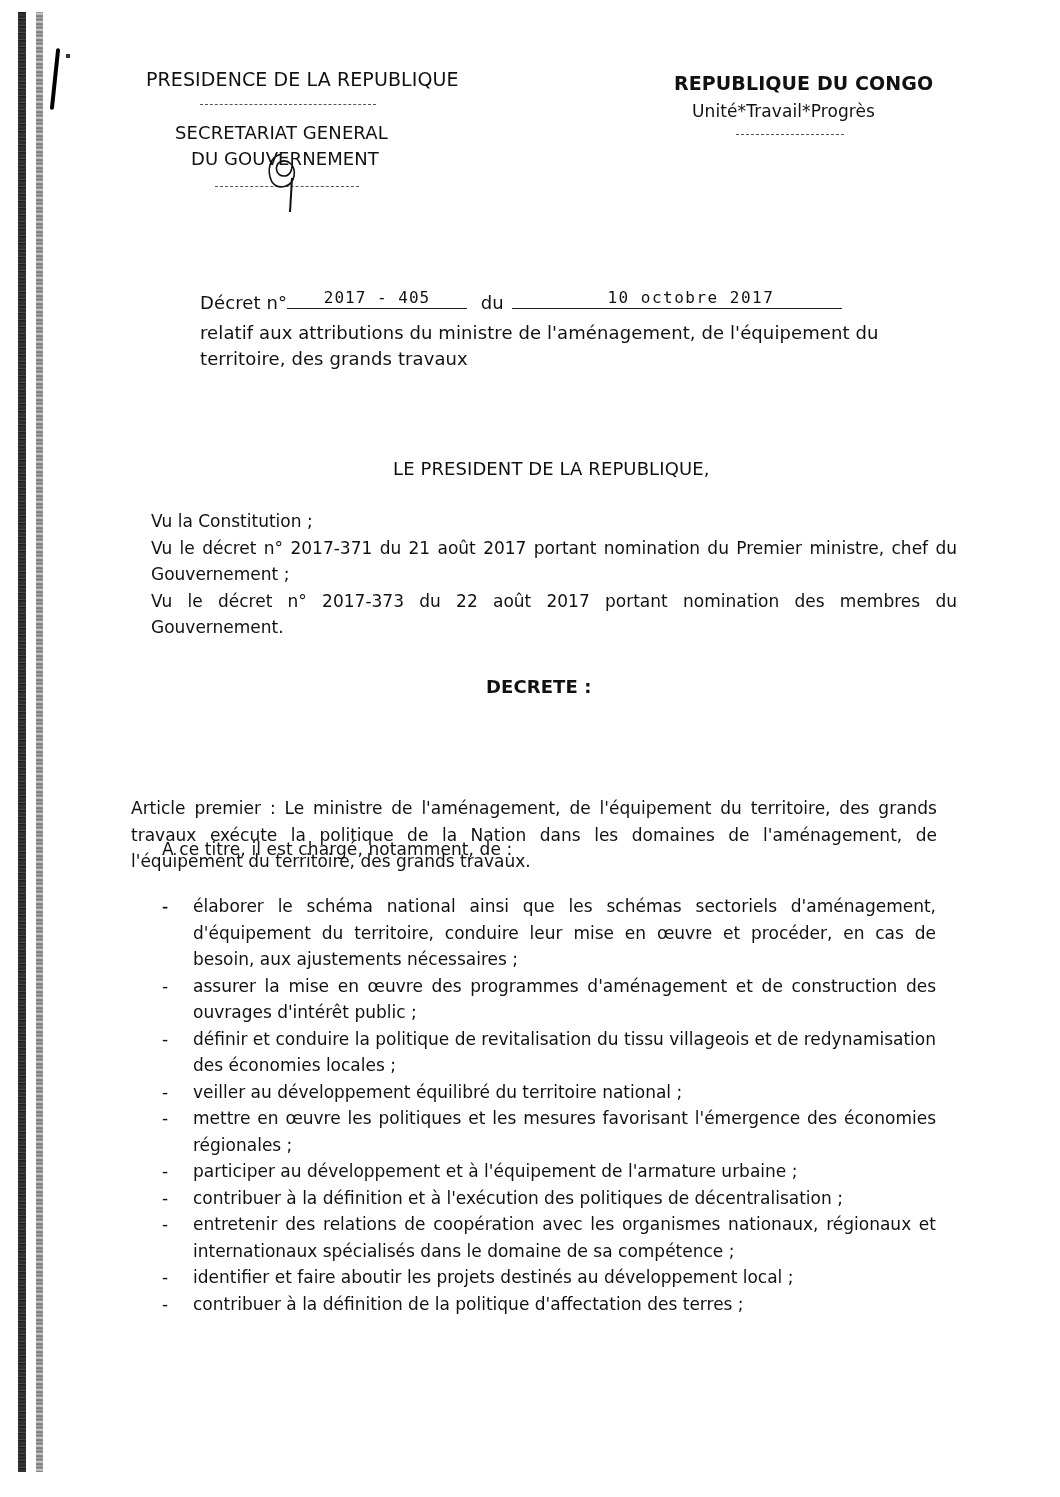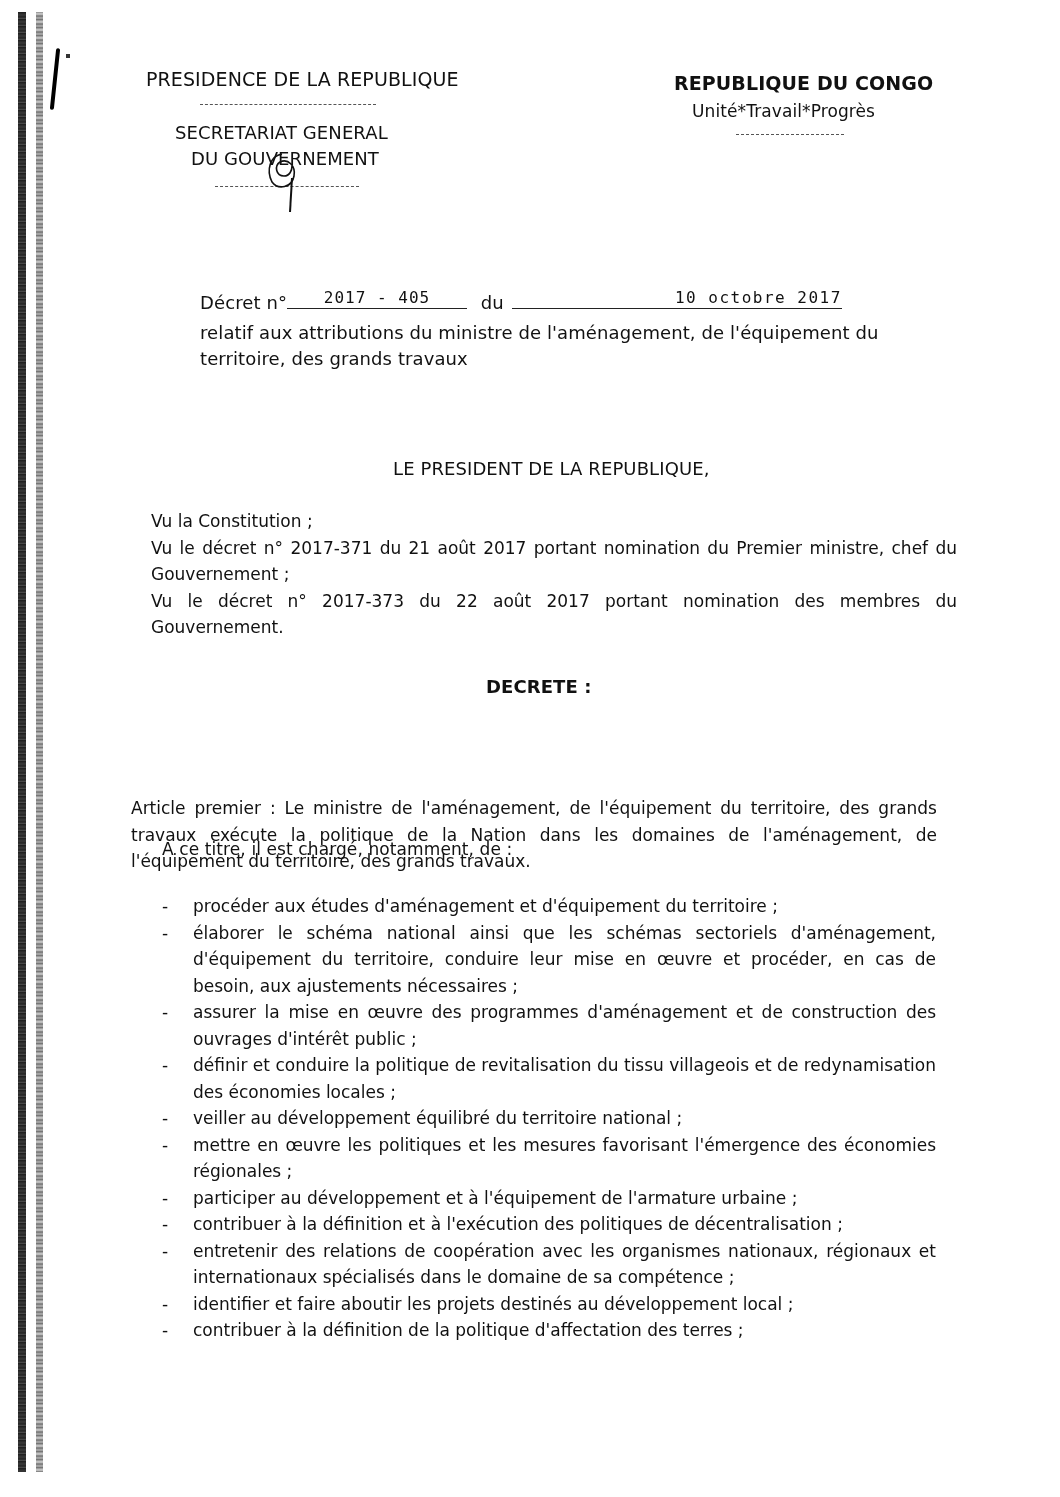--- a/index.html
+++ b/index.html
@@ -91,21 +91,21 @@
       display: inline-block;
       border-bottom: 1.5px solid #222;
       font-family: "DejaVu Sans Mono", monospace;
       font-size: 16px;
       text-align: center;
       line-height: 20px;
       position: relative;
       top: -6px;
     }
     .field.num { width: 180px; letter-spacing: 1px; }
-    .field.date { width: 330px; text-align: right; padding-left: 28px; box-sizing: border-box; letter-spacing: 1.5px; }
+    .field.date { width: 330px; text-align: center; padding-left: 28px; box-sizing: border-box; letter-spacing: 1.5px; }
     .decree-du { margin: 0 8px; }
 
     .subject { left: 200px; top: 320px; font-size: 18px; line-height: 26px; white-space: normal; width: 700px; }
 
     .president { left: 393px; top: 456px; font-size: 18px; }
 
     .block {
       position: absolute;
       left: 131px;
       width: 806px;
@@ -185,21 +185,21 @@
 
 <div class="text decrete">DECRETE :</div>
 
 <div class="block article">
   <span class="label">Article premier</span><span> : </span><span>Le ministre de l'aménagement, de l'équipement du territoire, des grands travaux exécute la politique de la Nation dans les domaines de l'aménagement, de l'équipement du territoire,  des grands travaux.</span>
 </div>
 
 <div class="text intro">A ce titre, il est chargé, notamment, de :</div>
 
 <ul class="list">
-  <li><span class="dash">-</span><span>procéder aux études d'aménagement et d'équipement du territoire ;</span></li>
+  <li><span class="dash">-</span></li>
   <li><span class="dash">-</span><span>élaborer le schéma national ainsi que les schémas sectoriels d'aménagement, d'équipement du territoire, conduire leur mise en œuvre et procéder, en cas de besoin, aux ajustements nécessaires ;</span></li>
   <li><span class="dash">-</span><span>assurer la mise en œuvre des programmes d'aménagement et de construction des ouvrages d'intérêt public ;</span></li>
   <li><span class="dash">-</span><span>définir et conduire la politique de revitalisation du tissu villageois et de redynamisation des économies locales ;</span></li>
   <li><span class="dash">-</span><span>veiller au développement équilibré du territoire national ;</span></li>
   <li><span class="dash">-</span><span>mettre en œuvre les politiques et les mesures favorisant l'émergence des économies régionales ;</span></li>
   <li><span class="dash">-</span><span>participer au développement et à l'équipement de l'armature urbaine ;</span></li>
   <li><span class="dash">-</span><span>contribuer à la définition et à l'exécution des politiques de décentralisation ;</span></li>
   <li><span class="dash">-</span><span>entretenir des relations de coopération avec les organismes nationaux, régionaux et internationaux spécialisés dans le domaine de sa compétence ;</span></li>
   <li><span class="dash">-</span><span>identifier et faire aboutir les projets destinés au développement local ;</span></li>
   <li><span class="dash">-</span><span>contribuer à la définition de la politique d'affectation des terres ;</span></li>

